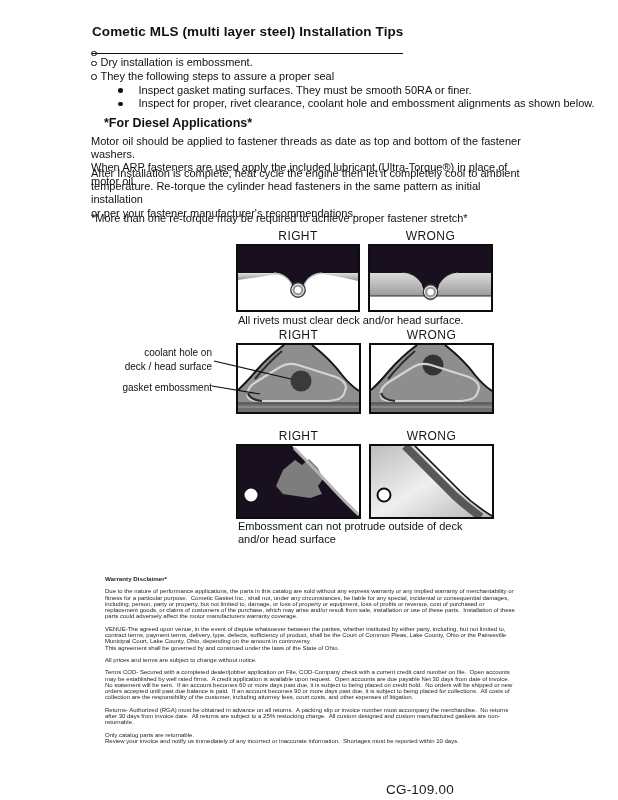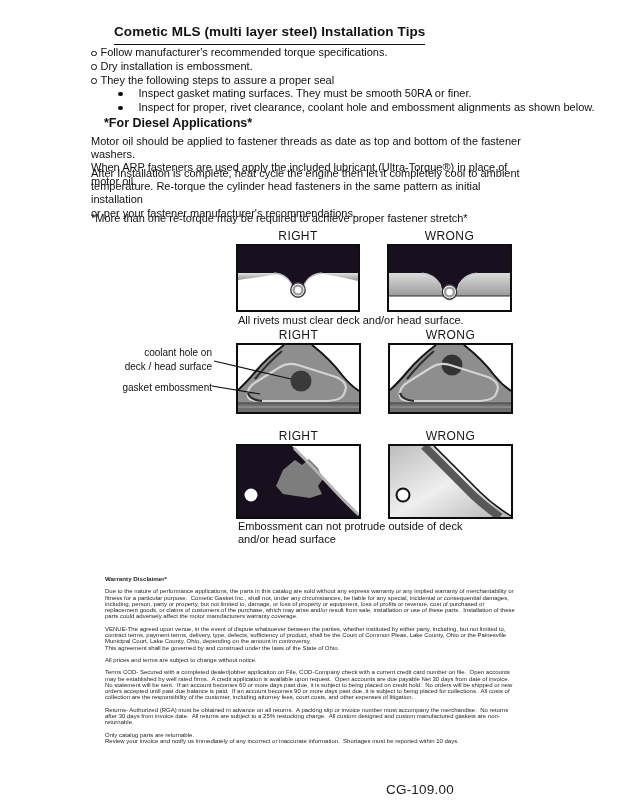--- a/index.html
+++ b/index.html
@@ -1,32 +1,32 @@
 <!DOCTYPE html>
 <html style="--ink: #111111; --paper: #ffffff; --diagram-dark: #18101f; --steel-mid: #8e8e8e; --steel-dark: #3a3a3a; --embossment-line: #d4d4d4;"><head>
 <meta charset="utf-8">
 <style>
   html,body{margin:0;padding:0;background:#ffffff;}
   .page{position:relative;width:618px;height:800px;background:var(--paper,#fff);
         font-family:"Liberation Sans","DejaVu Sans",sans-serif;color:var(--ink,#111);overflow:hidden;}
 
-  .main-title{position:absolute;left:114px;top:24px;font-size:13.5px;font-weight:bold;
-        letter-spacing:.1px;border-bottom:1.6px solid var(--ink,#111);padding-bottom:5px;}
+  .main-title{position:absolute;left:92px;top:24px;font-size:13.5px;font-weight:bold;
+        letter-spacing:.1px;border-bottom:1.6px solid var(--ink,#111);padding-bottom:14px;}
 
   .tips{position:absolute;left:91px;top:46px;font-size:11px;line-height:13.8px;}
   .tip-row{display:flex;align-items:flex-start;}
   .tip-row.sub{margin-left:27px;gap:12px;}
   .marker-o{flex:none;width:3.5px;height:3.5px;border:1px solid var(--ink,#111);border-radius:50%;margin:4.5px 4px 0 0;}
   .marker-f{flex:none;width:4.5px;height:4.5px;background:var(--ink,#111);border-radius:50%;margin:4.5px 4px 0 0;}
 
   .diesel-heading{position:absolute;left:91px;top:116px;font-size:12.5px;font-weight:bold;margin-left:13px;}
   .body-para{position:absolute;left:91px;width:436px;font-size:11px;line-height:13.2px;white-space:pre-wrap;}
   .p1{top:135px}.p2{top:167px}.pnote{top:212px}
 
-  .dg-row{position:absolute;left:236px;display:flex;gap:27px;}
+  .dg-row{position:absolute;left:236px;display:flex;gap:8px;}
   .r1{top:229px}.r2{top:328px}.r3{top:429px}
   .dg-col{display:flex;flex-direction:column;}
   .dg-head{font-size:12px;text-align:center;letter-spacing:.4px;margin-bottom:1px;color:#161616;}
   svg.dg-img{display:block;border:2.2px solid #0d0d0d;background:#fff;}
   .dg-caption{position:absolute;left:238px;width:268px;font-size:11px;line-height:12.8px;white-space:pre-line;}
   .c1{top:314px}.c2{top:416px}.c3{top:520px}
 
   .callout{position:absolute;left:96px;width:116px;text-align:right;font-size:10px;line-height:14px;white-space:pre-line;}
   .co1{top:346px}.co2{top:381px}
   .callout-lines{position:absolute;left:210px;top:355px;pointer-events:none;}
@@ -40,21 +40,20 @@
 </head>
 <body>
 
 <div class="page">
 
   <div class="main-title">Cometic MLS (multi layer steel) Installation Tips</div>
 
   <div class="tips">
     <div class="tip-row">
       <span class="marker-o"></span>
-      <span>Follow manufacturer's recommended torque specifications.</span>
     </div>
     <div class="tip-row">
       <span class="marker-o"></span>
       <span>Dry installation is embossment.</span>
     </div>
     <div class="tip-row">
       <span class="marker-o"></span>
       <span>They the following steps to assure a proper seal</span>
     </div>
     <div class="tip-row sub">

